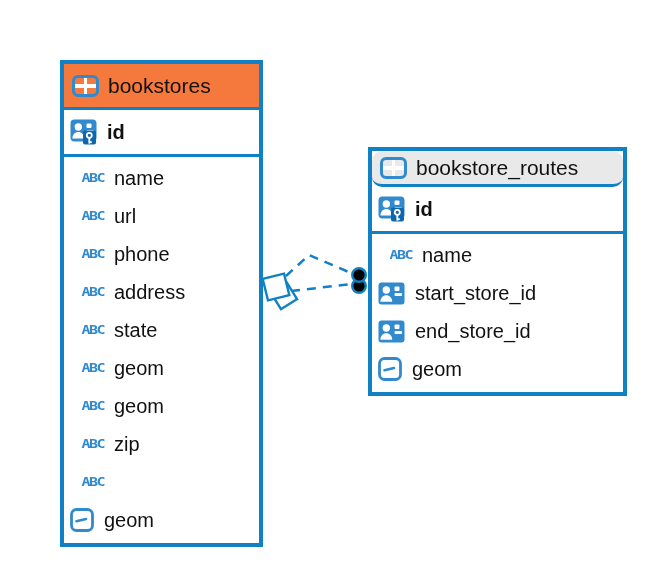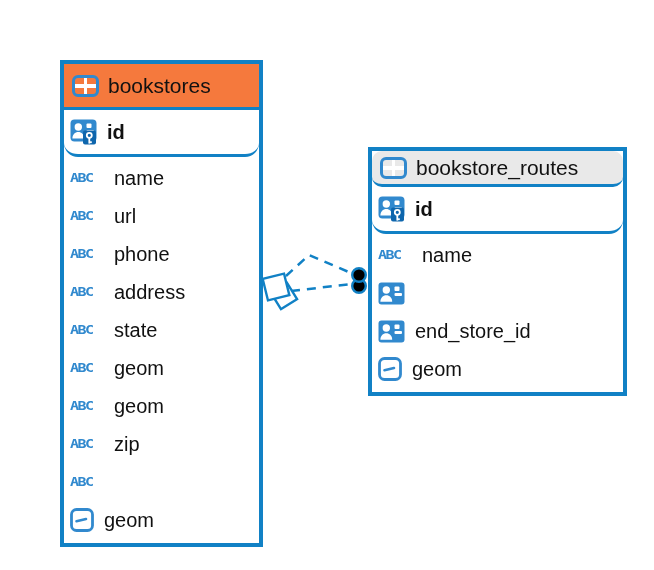--- a/index.html
+++ b/index.html
@@ -8,36 +8,36 @@
     --icon-blue-dark:#0e66ad;
     --orange:#f5793d;
     --gray:#e9e9e9;
     --text:#111111;
   }
   html,body{margin:0;padding:0;}
   body{
     width:654px;height:570px;position:relative;background:#ffffff;overflow:hidden;
     font-family:"Liberation Sans","DejaVu Sans",sans-serif;color:var(--text);
   }
-  .canvas{position:absolute;inset:0;}
+  .canvas{position:absolute;inset:0;text-align:right;}
   .entity{
     position:absolute;background:#ffffff;border:4px solid var(--blue);
     box-sizing:border-box;
   }
   .entity-header{
     display:flex;align-items:center;gap:9px;padding-left:8px;
     border-bottom:3px solid var(--blue);
     font-size:21px;white-space:nowrap;
   }
   .entity-header.orange{background:var(--orange);height:43px;}
   .entity-header.gray{background:var(--gray);height:33px;font-size:21px;border-radius:10px;}
   .pk-row{
     display:flex;align-items:center;gap:9px;padding-left:6px;height:44px;
     border-bottom:3px solid var(--blue);
-    font-size:20px;font-weight:bold;border-radius:14px;
+    font-size:20px;font-weight:bold;
   }
   .rows{padding:2px 0 4px 0;}
   .col-row{
     display:flex;align-items:center;gap:10px;padding-left:6px;height:38px;
     font-size:20px;white-space:nowrap;
   }
   .col-label{line-height:1;}
   
   .tbl-icon{
     width:21px;height:16px;border:3px solid var(--icon-blue);border-radius:6px;
@@ -166,20 +166,21 @@
       <div class="col-row">
         <span class="svg-icon">
           <svg width="27" height="23" viewBox="0 0 27 23">
             <rect x="0.5" y="0.5" width="26" height="22" rx="3" fill="#3189ce"></rect>
             <circle cx="8.3" cy="8" r="3.7" fill="#fff"></circle>
             <path d="M2.4 19.8 c0-4.2 2.7-6.6 5.9-6.6 s5.9 2.4 5.9 6.6 z" fill="#fff"></path>
             <rect x="16.5" y="4.5" width="5" height="4.5" rx="1" fill="#fff"></rect>
             <rect x="16.5" y="11" width="7.5" height="3" rx="1" fill="#fff"></rect>
           </svg>
         </span>
+        <span class="col-label">start_store_id</span>
       </div>
       <div class="col-row">
         <span class="svg-icon">
           <svg width="27" height="23" viewBox="0 0 27 23">
             <rect x="0.5" y="0.5" width="26" height="22" rx="3" fill="#3189ce"></rect>
             <circle cx="8.3" cy="8" r="3.7" fill="#fff"></circle>
             <path d="M2.4 19.8 c0-4.2 2.7-6.6 5.9-6.6 s5.9 2.4 5.9 6.6 z" fill="#fff"></path>
             <rect x="16.5" y="4.5" width="5" height="4.5" rx="1" fill="#fff"></rect>
             <rect x="16.5" y="11" width="7.5" height="3" rx="1" fill="#fff"></rect>
           </svg>

